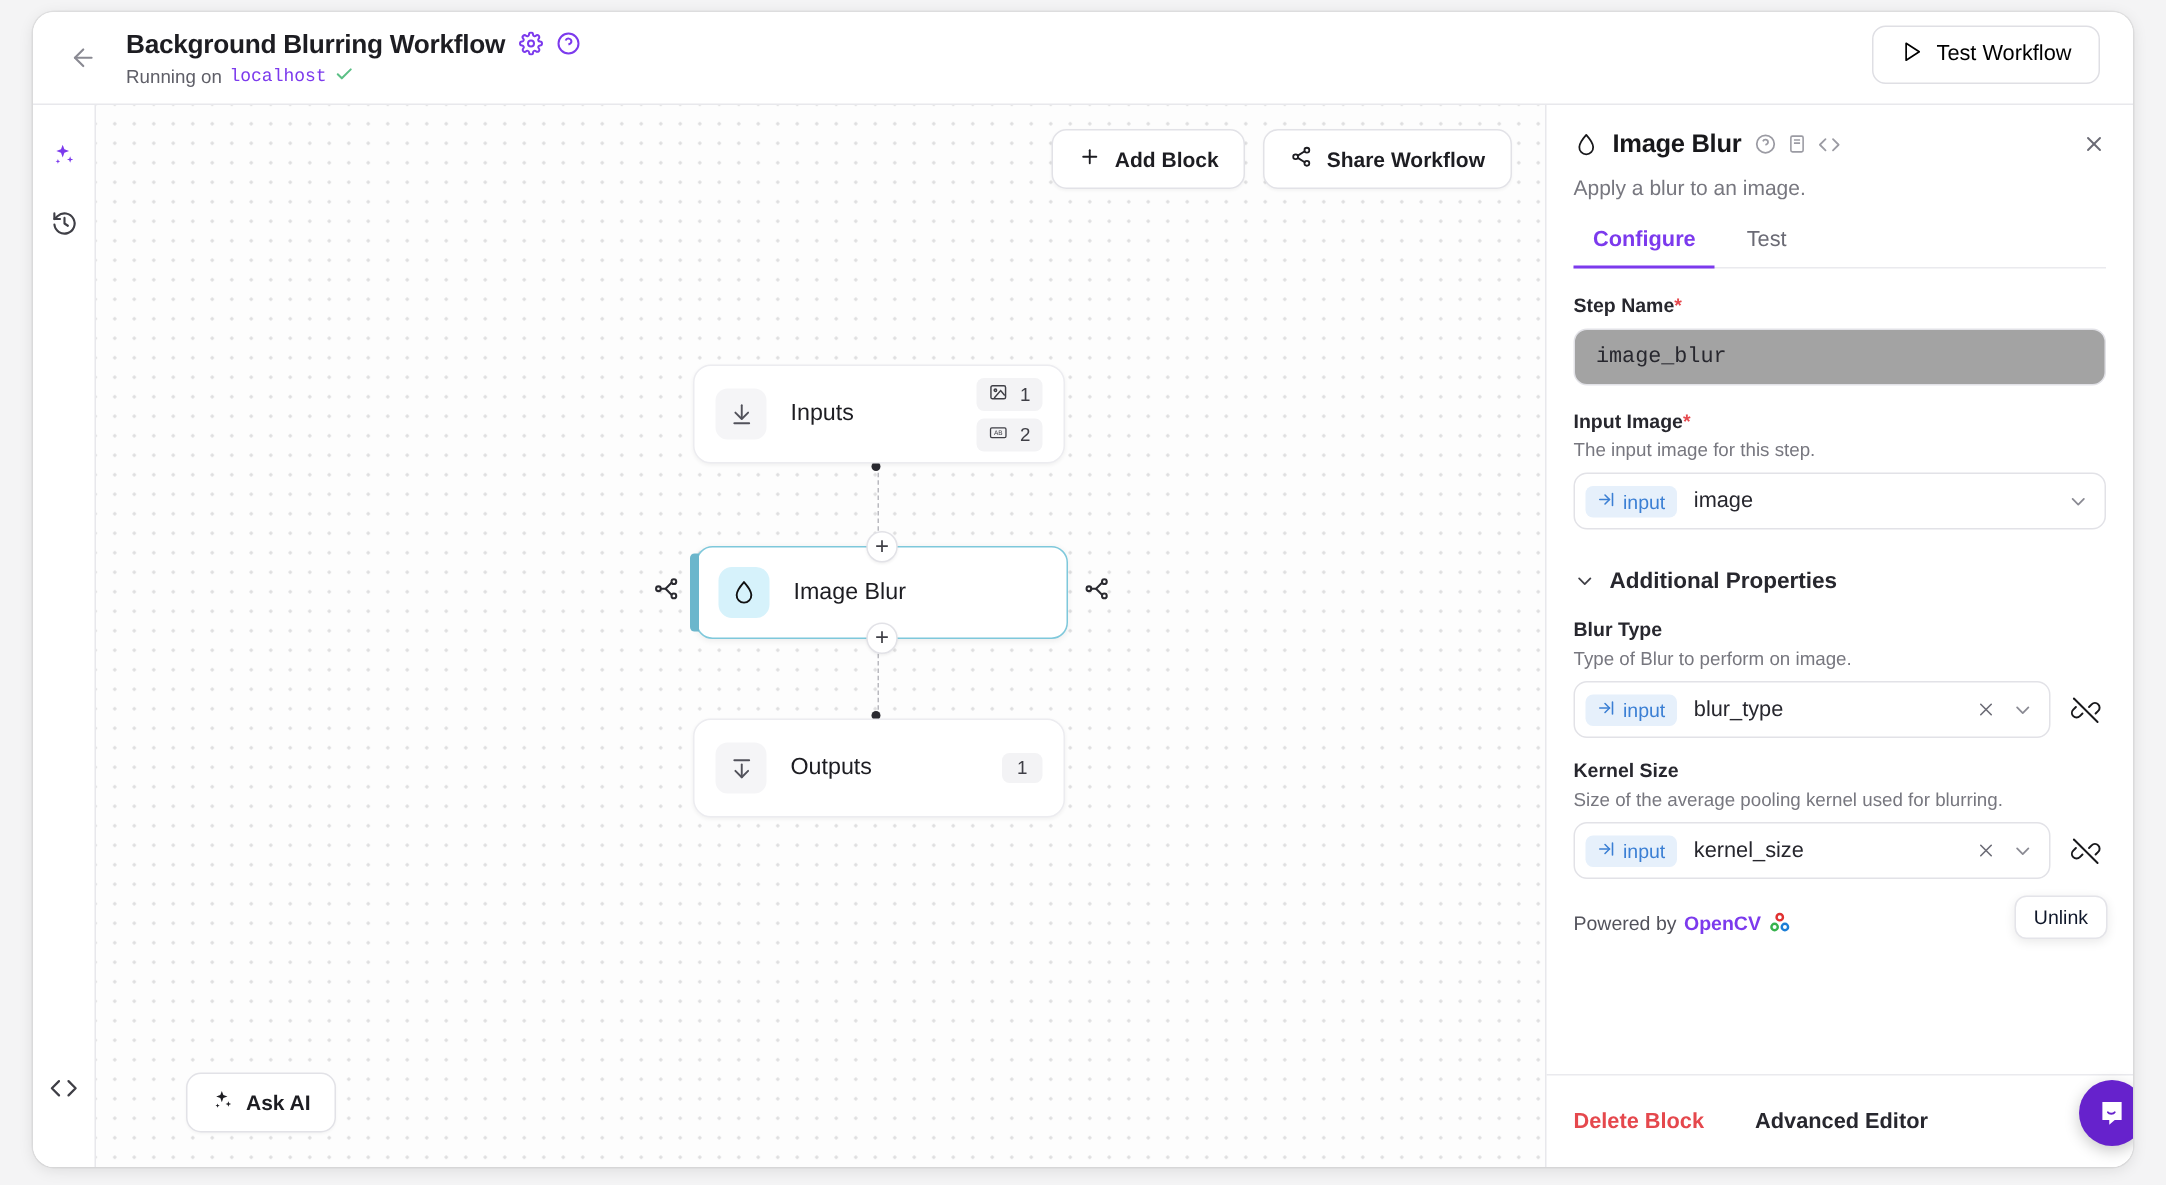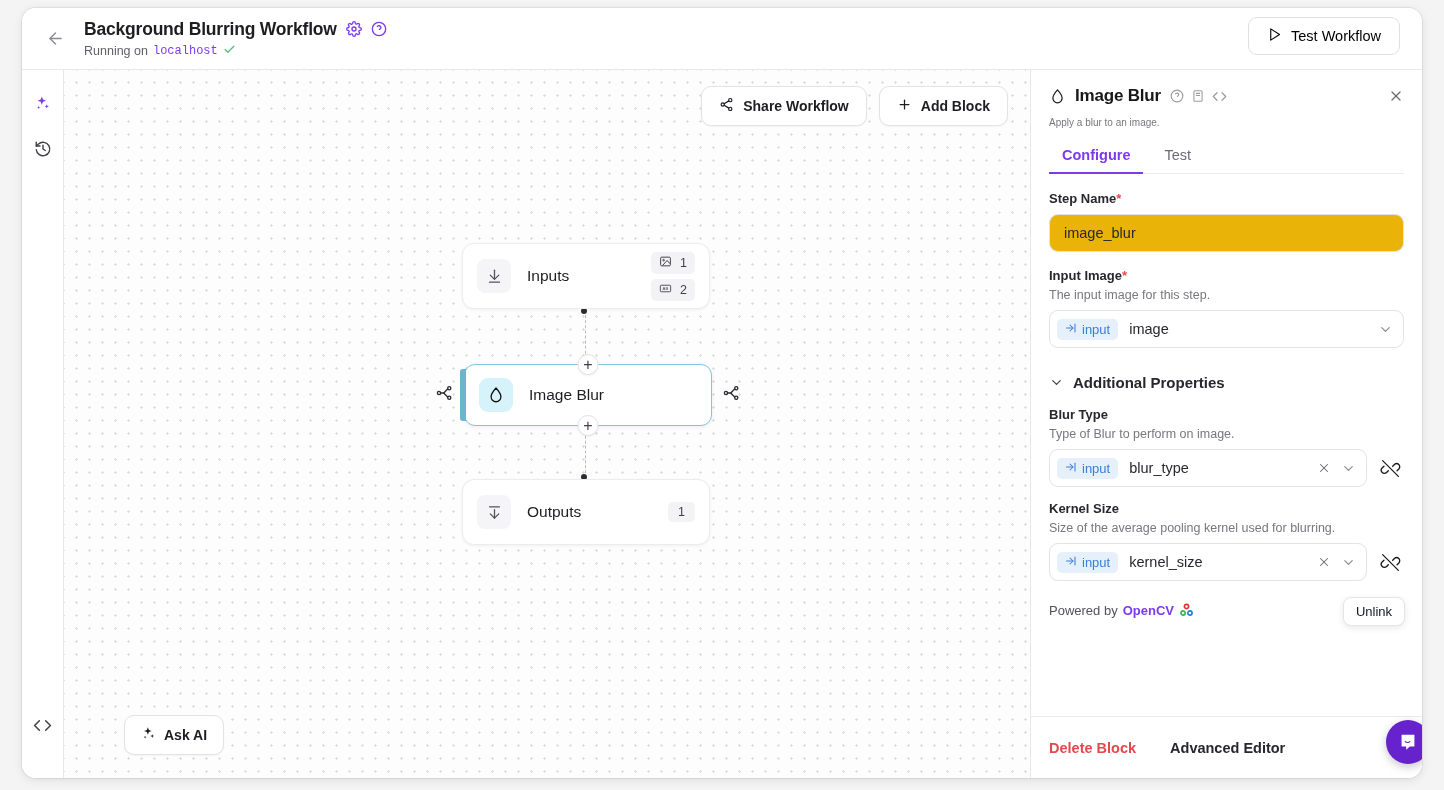--- a/index.html
+++ b/index.html
@@ -224,21 +224,21 @@
     display: flex; flex-direction: column;
     position: relative;
   }
   .panel-head { padding: 16px 18px 0 18px; }
   .panel-title-row { display: flex; align-items: center; gap: 9px; }
   .panel-title {
     font-size: 17px; font-weight: 700; color: #18181b; letter-spacing: -.2px;
   }
   .pt-icons { display: flex; align-items: center; gap: 7px; color: #9b9ba3; }
   .panel-close { margin-left: auto; color: #6b6b75; cursor: pointer; display: flex; }
-  .panel-desc { margin-top: 11px; font-size: 10px; color: #77777f; }
+  .panel-desc { margin-top: 11px; font-size: 14px; color: #77777f; }
   .tabs {
     display: flex; gap: 8px; margin-top: 12px;
     border-bottom: 1px solid #eaeaee;
   }
   .tab {
     padding: 7px 13px 9px 13px;
     font-size: 14.5px; color: #6b6b75; cursor: pointer;
     border-bottom: 2px solid transparent; margin-bottom: -1px;
   }
   .tab.active { color: #7c3aed; font-weight: 600; border-bottom-color: #7c3aed; }
@@ -246,23 +246,23 @@
   .panel-body {
     flex: 1 1 auto; overflow: hidden;
     padding: 17px 18px 0 18px;
   }
   .flabel { font-size: 13px; font-weight: 700; color: #27272e; }
   .req { color: #e5484d; }
   .fhelp { font-size: 12.5px; color: #77777f; margin-top: 5px; }
   .textinput {
     margin-top: 8px; width: 100%; height: 38px;
     border: 1px solid #e2e2e7; border-radius: 9px;
-    background: #eab308; padding: 0 14px;
+    background: #a3a3a3; padding: 0 14px;
     font-size: 14.5px; color: #27272e;
-    font-family: Liberation Sans, sans-serif;
+    font-family: Liberation Mono, monospace;
   }
   .field { margin-top: 16px; }
   .combo {
     margin-top: 8px; display: flex; align-items: center;
     height: 38px; border: 1px solid #e2e2e7; border-radius: 9px;
     background: #fff; padding: 0 10px 0 7px; cursor: pointer;
   }
   .chip {
     display: flex; align-items: center; gap: 5px;
     background: #e6f0fb; color: #3b7fd4;
@@ -416,38 +416,38 @@
         </div>
       </div>
     </div>
 
     <div class="canvas">
 
 
       <div class="canvas-actions">
         <button class="cv-btn">
           <span>
+            <svg width="15" height="15" viewBox="0 0 24 24" fill="none" stroke="currentColor" stroke-width="2" stroke-linecap="round">
+                <line x1="12" y1="5" x2="12" y2="19"></line>
+                <line x1="5" y1="12" x2="19" y2="12"></line>
+              </svg>
+          </span>
+          <span>Add Block</span>
+        </button>
+        <button class="cv-btn">
+          <span>
             <svg width="15" height="15" viewBox="0 0 24 24" fill="none" stroke="currentColor" stroke-width="1.9" stroke-linecap="round" stroke-linejoin="round">
                 <circle cx="18" cy="5" r="2.6"></circle>
                 <circle cx="6" cy="12" r="2.6"></circle>
                 <circle cx="18" cy="19" r="2.6"></circle>
                 <line x1="8.3" y1="10.8" x2="15.7" y2="6.2"></line>
                 <line x1="8.3" y1="13.2" x2="15.7" y2="17.8"></line>
               </svg>
           </span>
           <span>Share Workflow</span>
-        </button>
-        <button class="cv-btn">
-          <span>
-            <svg width="15" height="15" viewBox="0 0 24 24" fill="none" stroke="currentColor" stroke-width="2" stroke-linecap="round">
-                <line x1="12" y1="5" x2="12" y2="19"></line>
-                <line x1="5" y1="12" x2="19" y2="12"></line>
-              </svg>
-          </span>
-          <span>Add Block</span>
         </button>
       </div>
 
       <div class="edge" style="top:240px;height:54px;"></div>
       <div class="edge-dot" style="top:238px;"></div>
       <div class="edge" style="top:356px;height:52px;"></div>
       <div class="edge-dot" style="top:404px;"></div>
 
       <div class="node" id="node-inputs">
         <span class="node-io-ico">

